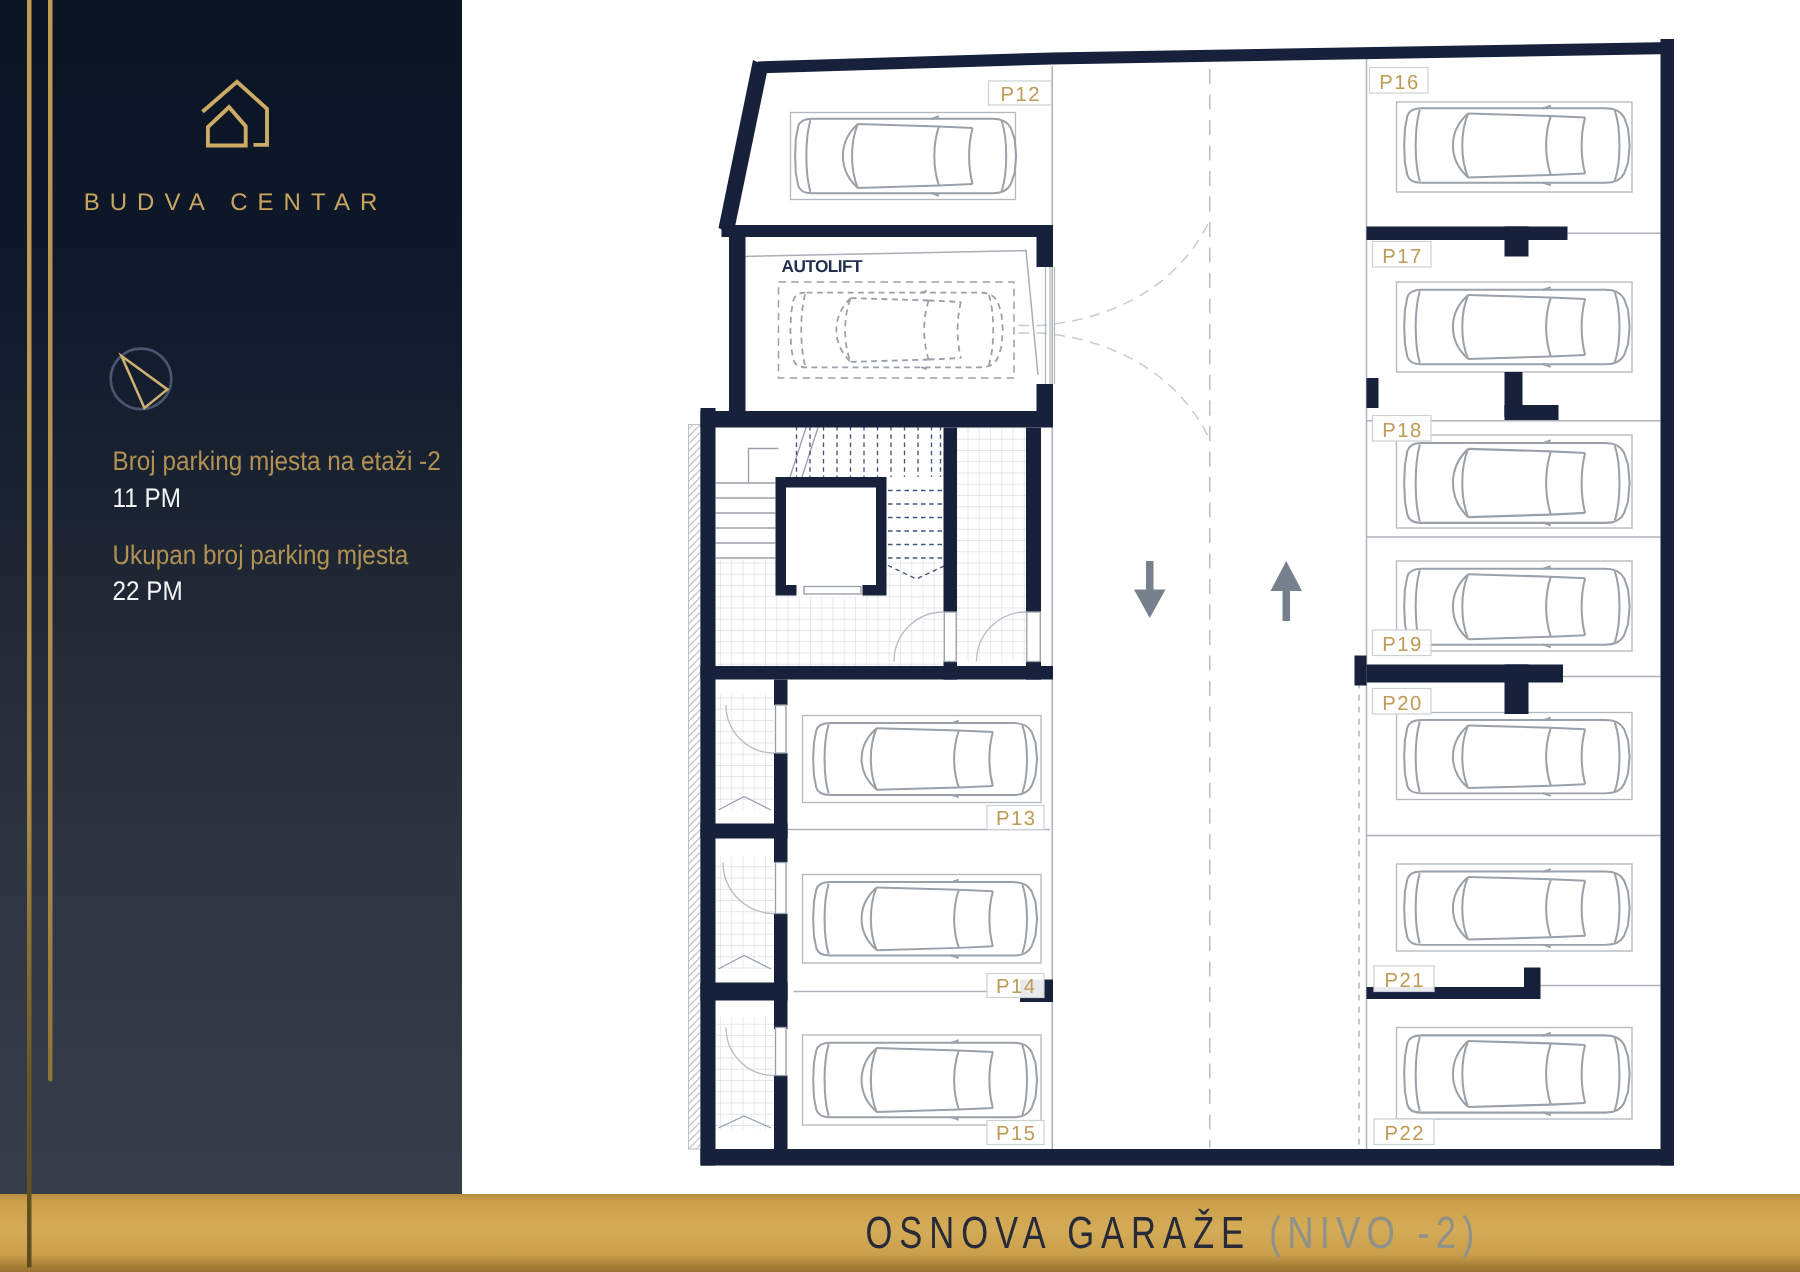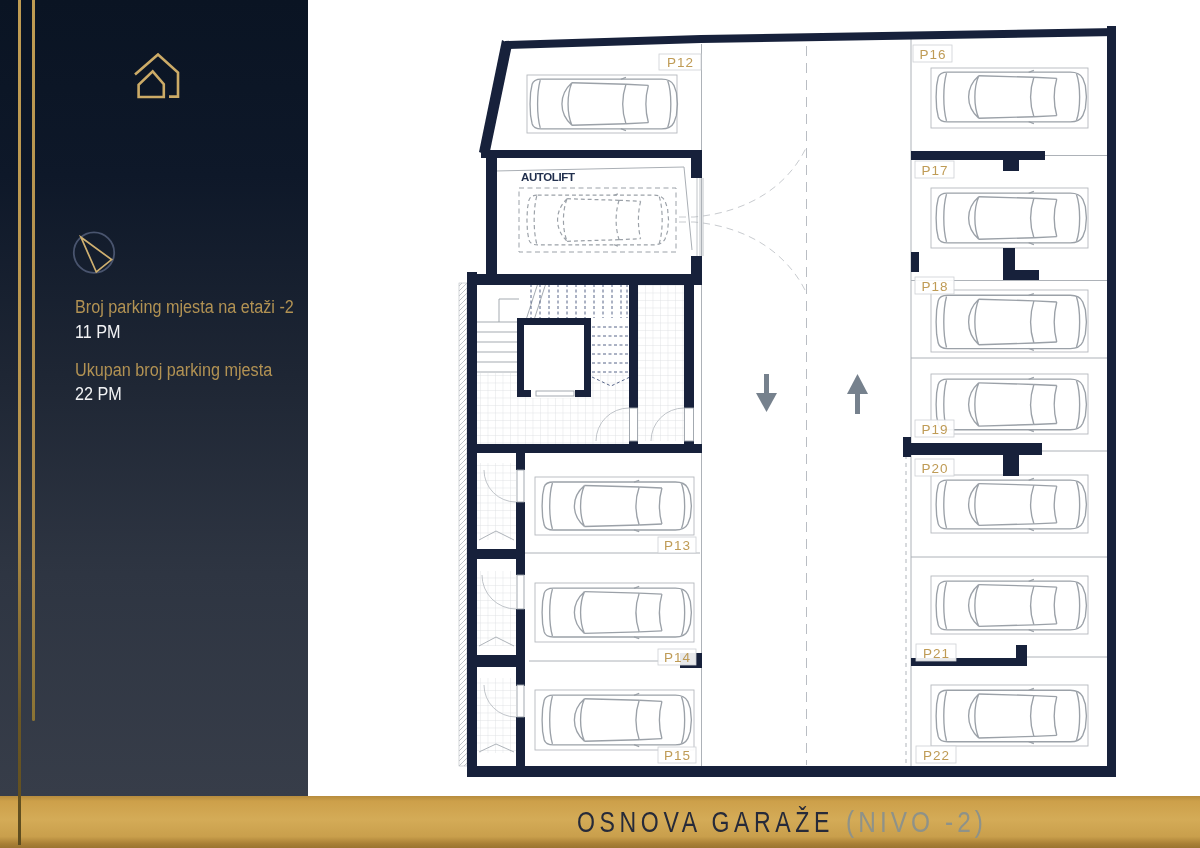--- a/index.html
+++ b/index.html
@@ -26,20 +26,21 @@
 
   <div class="goldline1"></div>
 
   <div class="goldline2"></div>
 
   <svg style="position:absolute;left:125px;top:45px;overflow:visible" width="64" height="60" viewBox="125 45 64 60">
     <path d="M135,74.5 L158,54.6 L178,72.5 L178,96.6 L169,96.6" fill="none" stroke="#ccab67" stroke-width="2.6"></path>
     <path d="M138.6,97 L138.6,84.7 L152.7,71.4 L163.8,84.2 L163.8,97 Z" fill="none" stroke="#ccab67" stroke-width="2.6"></path>
   </svg>
 
+  <div class="brand">BUDVA CENTAR</div>
 
   <svg style="position:absolute;left:60px;top:220px;overflow:visible" width="58" height="58" viewBox="0 0 58 58">
     <circle cx="34" cy="32.6" r="20.2" fill="none" stroke="#49546e" stroke-width="1.8"></circle>
     <path d="M21,17.3 L51.6,39.6 L36.3,52 Z" fill="none" stroke="#cfb070" stroke-width="1.7"></path>
   </svg>
 
   <div class="stat gold" style="top:297px;">Broj parking mjesta na etaži -2</div>
   <div class="stat white" style="top:322px;">11 PM</div>
   <div class="stat gold" style="top:360px;">Ukupan broj parking mjesta</div>
   <div class="stat white" style="top:384px;">22 PM</div>

